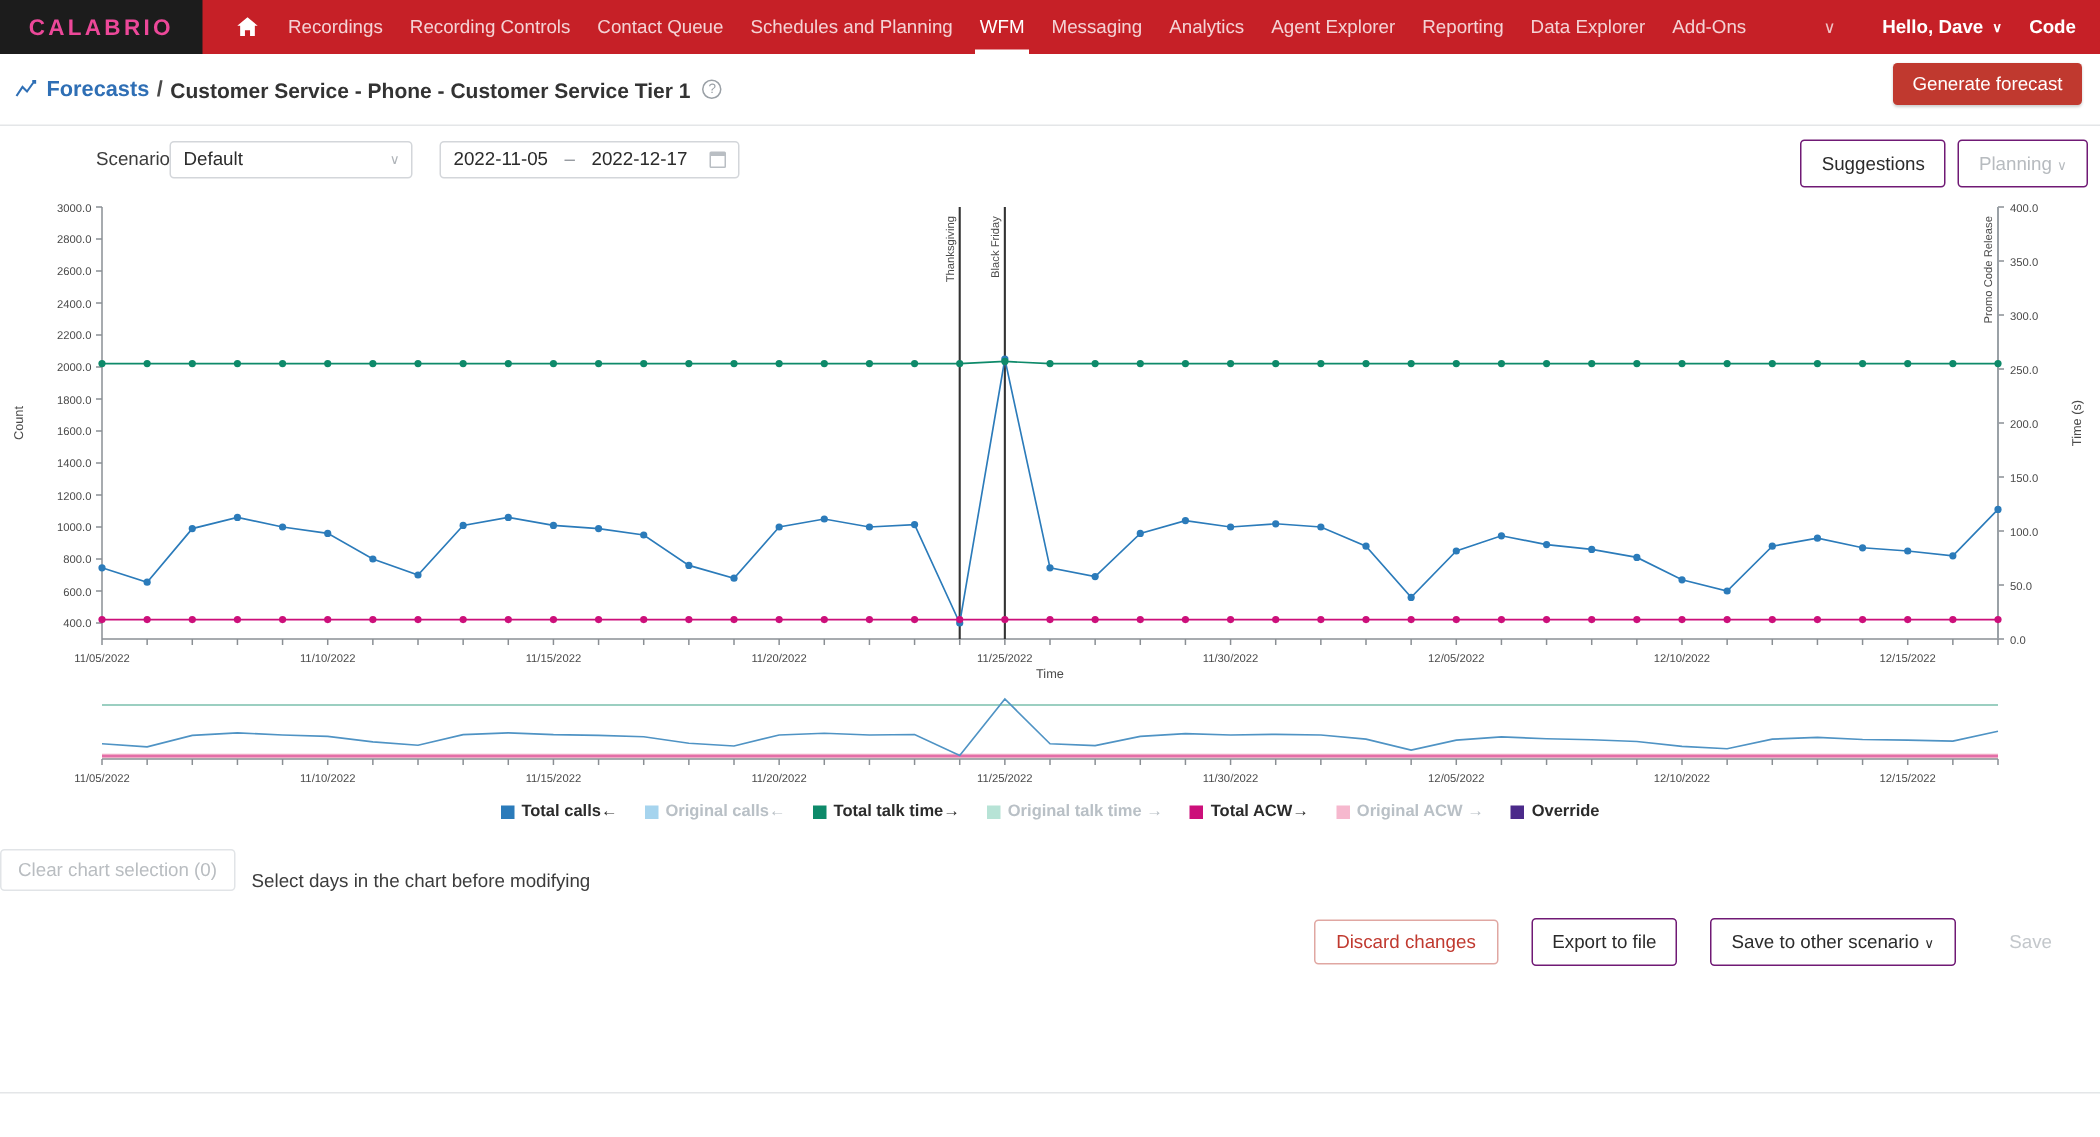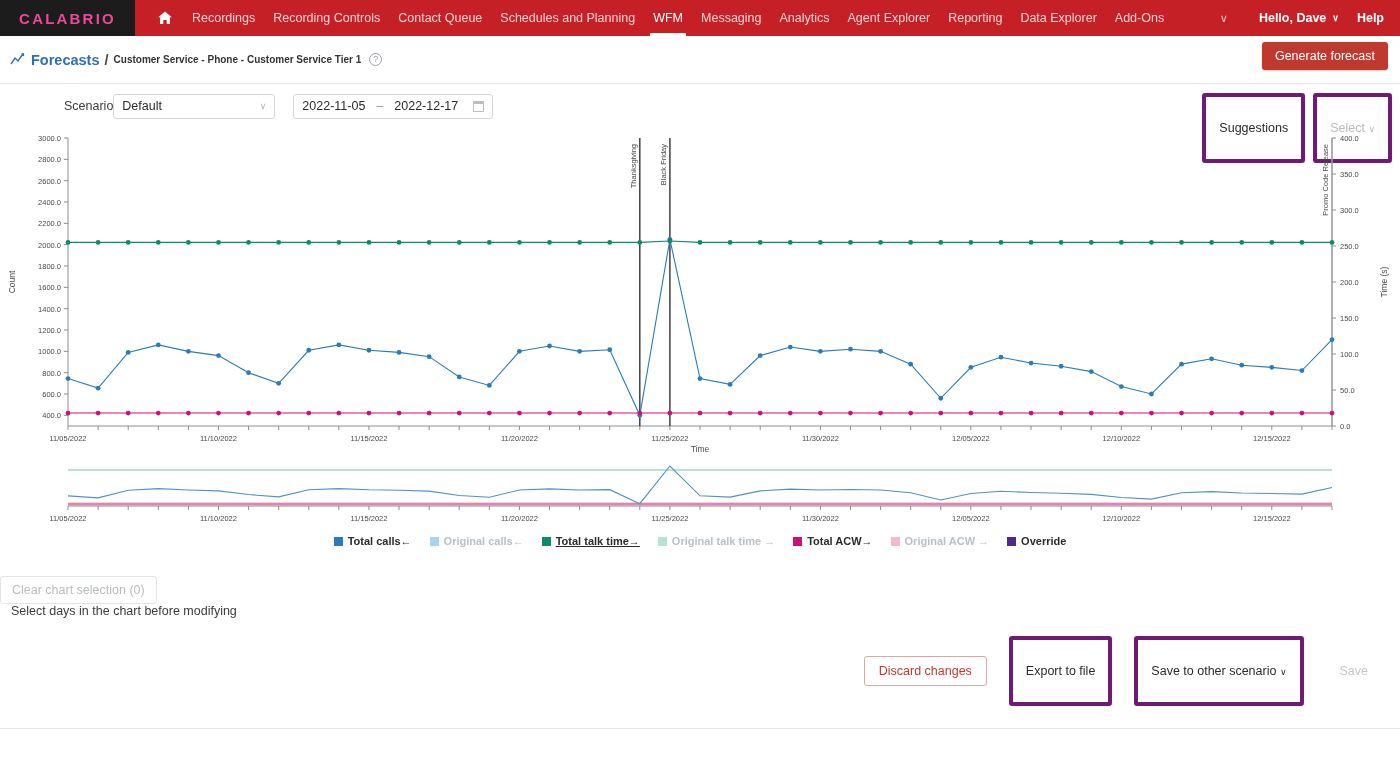--- a/index.html
+++ b/index.html
@@ -81,21 +81,21 @@
     border-bottom: 1px solid #e4e6e8;
     display: flex; align-items: center;
     padding: 0 14px 0 10px;
     position: relative;
   }
   .crumb-icon { color: #2f6fb5; font-size: 14px; margin-right: 6px; display:flex; }
   .crumb-link {
     color: #2f6fb5; font-size: 14.5px; font-weight: bold;
   }
   .crumb-sep { color: #4a4a4a; font-size: 14.5px; margin: 0 5px; font-weight: bold;}
-  .crumb-current { color: #333; font-size: 10px; font-weight: bold; }
+  .crumb-current { color: #333; font-size: 14px; font-weight: bold; }
   .help-circle {
     width: 13px; height: 13px; border-radius: 50%;
     border: 1px solid #9aa0a6; color: #9aa0a6;
     font-size: 9px; display: inline-flex;
     align-items: center; justify-content: center;
     margin-left: 8px; line-height: 1;
   }
   .btn-primary {
     position: absolute; right: 12px; top: 6px;
     background: #c0392f; color: #fff;
@@ -134,23 +134,23 @@
   .cal-icon {
     width: 11px; height: 11px;
     border: 1.2px solid #b9bec3; border-top-width: 3px;
     border-radius: 1px; margin-left: 4px;
   }
   .right-ctrls {
     position: absolute; right: 8px; top: 9px;
     display: flex; gap: 8px;
   }
   .btn-outline {
-    background: #fff; border: 4px solid #701a75;
+    background: #fff; border: 1px solid #701a75;
     border-radius: 3px; font-size: 12.5px;
-    padding: 24px 13px; color: #2b2b2b;
+    padding: 8px 13px; color: #2b2b2b;
     font-family: "Liberation Sans", sans-serif;
   }
   .btn-outline.disabled { color: #b7bbbf; }
 
   
   .chart-wrap { position: relative; height: 330px; margin-top: 2px; }
   svg text { font-family: "Liberation Sans", sans-serif; }
 
   
   .nav-chart { position: relative; height: 70px; }
@@ -162,23 +162,22 @@
   }
   .legend-item {
     display: flex; align-items: center; gap: 5px;
     margin: 0 9px;
     font-size: 11px; font-weight: bold;
   }
   .legend-swatch { width: 9px; height: 9px; display: inline-block; }
 
   
   .selrow {
-    display: flex; align-items: flex-start;
-    margin-top: 24px;
-    flex-direction: column;
+    display: flex; align-items: flex-end;
+    margin-top: 14px;
   }
   .btn-clear {
     border: 1px solid #e1e4e7; background: #fff;
     color: #b9bdc1; font-size: 12.5px;
     padding: 6px 11px; border-radius: 3px;
     font-family: "Liberation Sans", sans-serif;
   }
   .selhint { font-size: 12.5px; color: #3c3c3c; margin-left: 11px; }
 
   
@@ -226,21 +225,21 @@
     <div class="nav-item">Data Explorer</div>
     <div class="nav-item">Add-Ons</div>
   </div>
   <div class="nav-right">
     <div class="nav-caret">∨</div>
     <div class="nav-divider"></div>
     <div class="nav-user">
       <span>Hello, Dave</span>
       <span class="caret">∨</span>
     </div>
-    <div class="nav-help">Help</div>
+    <div class="nav-help">Code</div>
   </div>
 </div>
 
 <div class="crumbbar">
   <span class="crumb-icon">
     <svg width="15" height="13" viewBox="0 0 15 13">
         <polyline points="1,11 5,5 8,8 13,1" fill="none" stroke="#2f6fb5" stroke-width="1.4"></polyline>
         <polyline points="11.5,1 13.4,1 13.4,2.9" fill="none" stroke="#2f6fb5" stroke-width="1.4"></polyline>
       </svg>
   </span>
@@ -259,21 +258,21 @@
   </div>
   <div class="daterange">
     <span>2022-11-05</span>
     <span class="dash">–</span>
     <span>2022-12-17</span>
     <span class="cal-icon"></span>
   </div>
   <div class="right-ctrls">
     <button class="btn-outline">Suggestions</button>
     <button class="btn-outline disabled">
-      <span>Select</span>
+      <span>Planning</span>
       <span class="caret">∨</span>
     </button>
   </div>
 </div>
 
 <div class="chart-wrap">
   <svg id="main-svg" width="1400" height="330">
       <line x1="68" y1="8" x2="68" y2="296" stroke="#8a8f94" stroke-width="1"></line>
       <line x1="1332" y1="8" x2="1332" y2="296" stroke="#8a8f94" stroke-width="1"></line>
       <line x1="68" y1="296" x2="1332" y2="296" stroke="#8a8f94" stroke-width="1"></line>
@@ -585,21 +584,21 @@
     <div class="legend-item">
       <span class="legend-swatch" style="background: rgb(43, 123, 186);"></span>
       <span style="color: rgb(43, 43, 43);">Total calls←</span>
     </div>
     <div class="legend-item">
       <span class="legend-swatch" style="background: rgb(166, 212, 238);"></span>
       <span style="color: rgb(185, 192, 198);">Original calls←</span>
     </div>
     <div class="legend-item">
       <span class="legend-swatch" style="background: rgb(14, 138, 106);"></span>
-      <span style="color: rgb(43, 43, 43); text-decoration: underline;">Total talk time→</span>
+      <span style="color: rgb(43, 43, 43);">Total talk time→</span>
     </div>
     <div class="legend-item">
       <span class="legend-swatch" style="background: rgb(183, 227, 214);"></span>
       <span style="color: rgb(185, 192, 198);">Original talk time →</span>
     </div>
     <div class="legend-item">
       <span class="legend-swatch" style="background: rgb(204, 15, 122);"></span>
       <span style="color: rgb(43, 43, 43);">Total ACW→</span>
     </div>
     <div class="legend-item">

